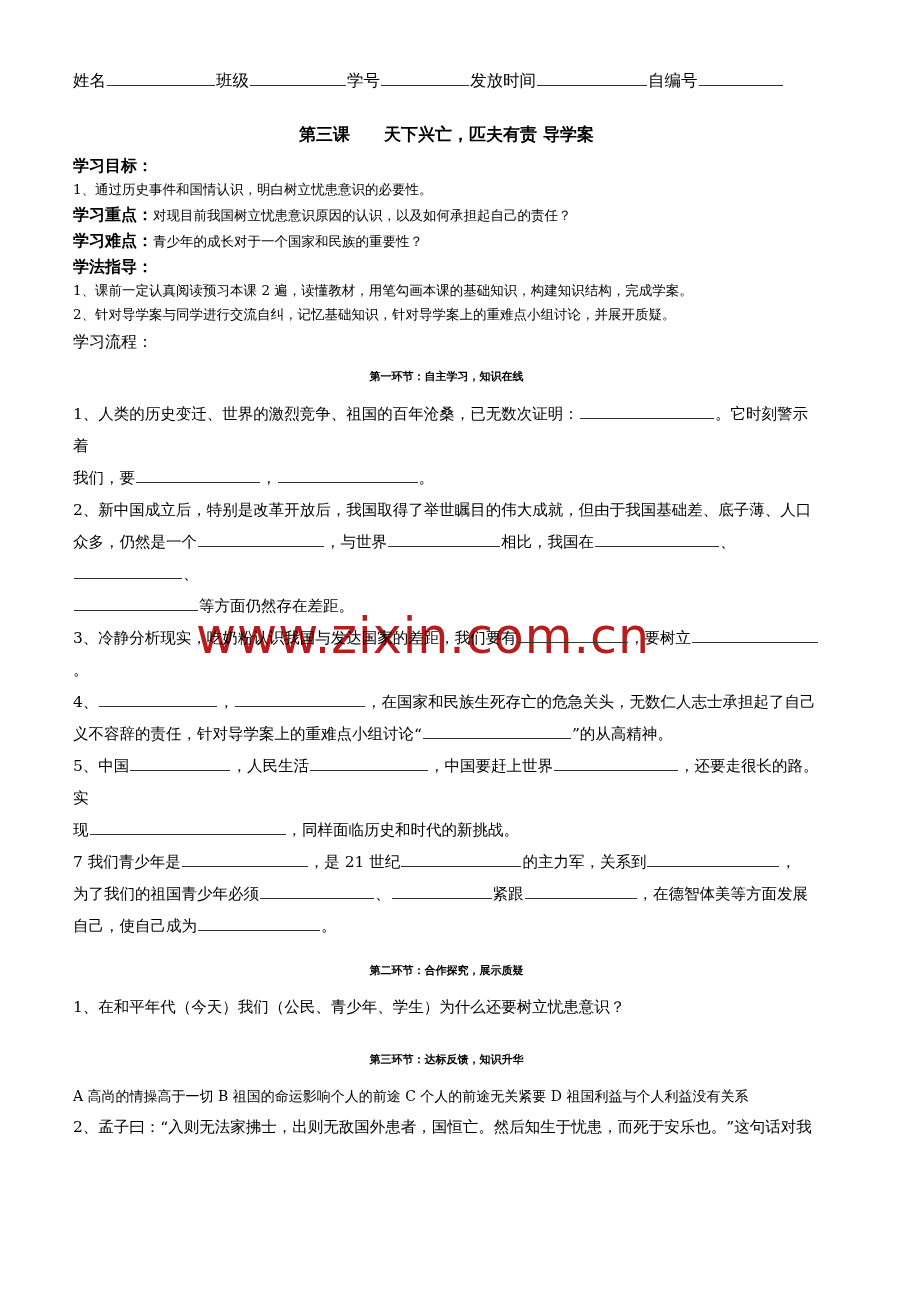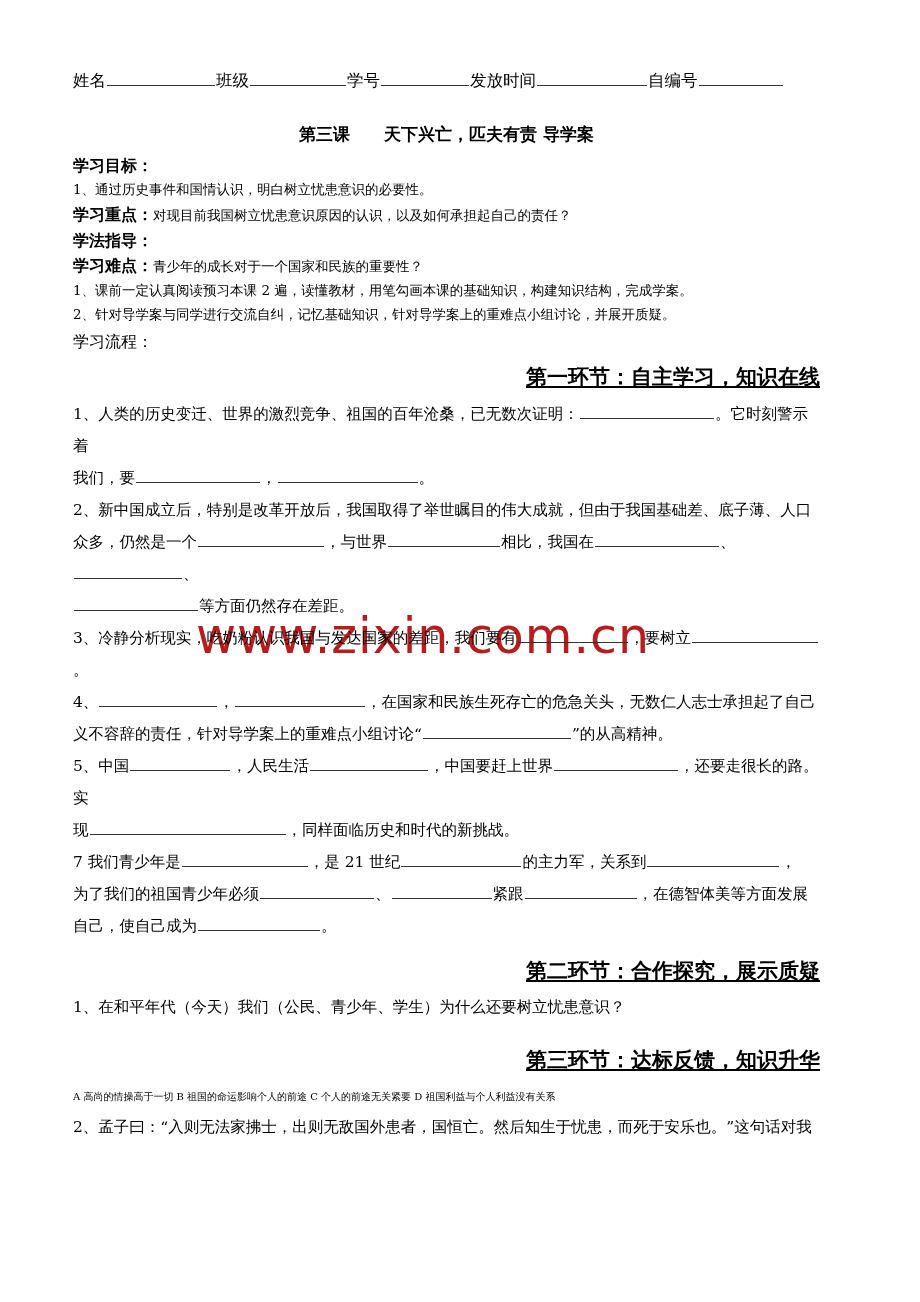--- a/index.html
+++ b/index.html
@@ -78,37 +78,36 @@
     line-height: 23px;
     margin: 0 0 1px 0;
   }
   .body-line {
     font-size: 15.5px;
     line-height: 32px;
     margin: 0;
     white-space: normal;
   }
   .stage {
-    text-align: right;
-    font-size: 21px;
+    text-align: center;
+    font-size: 11px;
     font-weight: bold;
     font-family: "DejaVu Sans", "Liberation Sans", sans-serif;
     line-height: 34px;
     margin: 6px 0 4px 0;
-    text-decoration: underline;
   }
   .spacer-sm { height: 6px; }
   .spacer-md { height: 14px; }
   .q-line {
     font-size: 15.5px;
     line-height: 31px;
     margin: 0;
   }
   .opt-line {
-    font-size: 10px;
+    font-size: 14px;
     line-height: 31px;
     margin: 0;
   }
   .flow-head {
     font-size: 16px;
     font-weight: normal;
     font-family: "DejaVu Sans", "Liberation Sans", sans-serif;
     line-height: 25px;
     margin: 3px 0 0 0;
   }
@@ -126,23 +125,23 @@
       <span>姓名</span><span class="ul" style="width:108px"></span><span>班级</span><span class="ul" style="width:96px"></span><span>学号</span><span class="ul" style="width:88px"></span><span>发放时间</span><span class="ul" style="width:110px"></span><span>自编号</span><span class="ul" style="width:84px"></span>
     </div>
 
     <div class="title">第三课　　天下兴亡，匹夫有责 导学案</div>
 
     <div class="sec-head">学习目标：</div>
     <div class="small">1、通过历史事件和国情认识，明白树立忧患意识的必要性。</div>
 
     <div class="sec-head"><span>学习重点：</span><span class="tail">对现目前我国树立忧患意识原因的认识，以及如何承担起自己的责任？</span></div>
 
+    <div class="sec-head"><span>学习难点：</span><span class="tail">青少年的成长对于一个国家和民族的重要性？</span></div>
+
     <div class="sec-head">学法指导：</div>
-
-    <div class="sec-head"><span>学习难点：</span><span class="tail">青少年的成长对于一个国家和民族的重要性？</span></div>
     <div class="small">1、课前一定认真阅读预习本课 2 遍，读懂教材，用笔勾画本课的基础知识，构建知识结构，完成学案。</div>
     <div class="small">2、针对导学案与同学进行交流自纠，记忆基础知识，针对导学案上的重难点小组讨论，并展开质疑。</div>
 
     <div class="flow-head">学习流程：</div>
 
     <div class="stage">第一环节：自主学习，知识在线</div>
 
     <div class="body-line">
       <span>1、人类的历史变迁、世界的激烈竞争、祖国的百年沧桑，已无数次证明：</span><span class="ul" style="width:134px"></span><span>。它时刻警示着</span><br>
       <span>我们，要</span><span class="ul" style="width:124px"></span><span>，</span><span class="ul" style="width:140px"></span><span>。</span>

